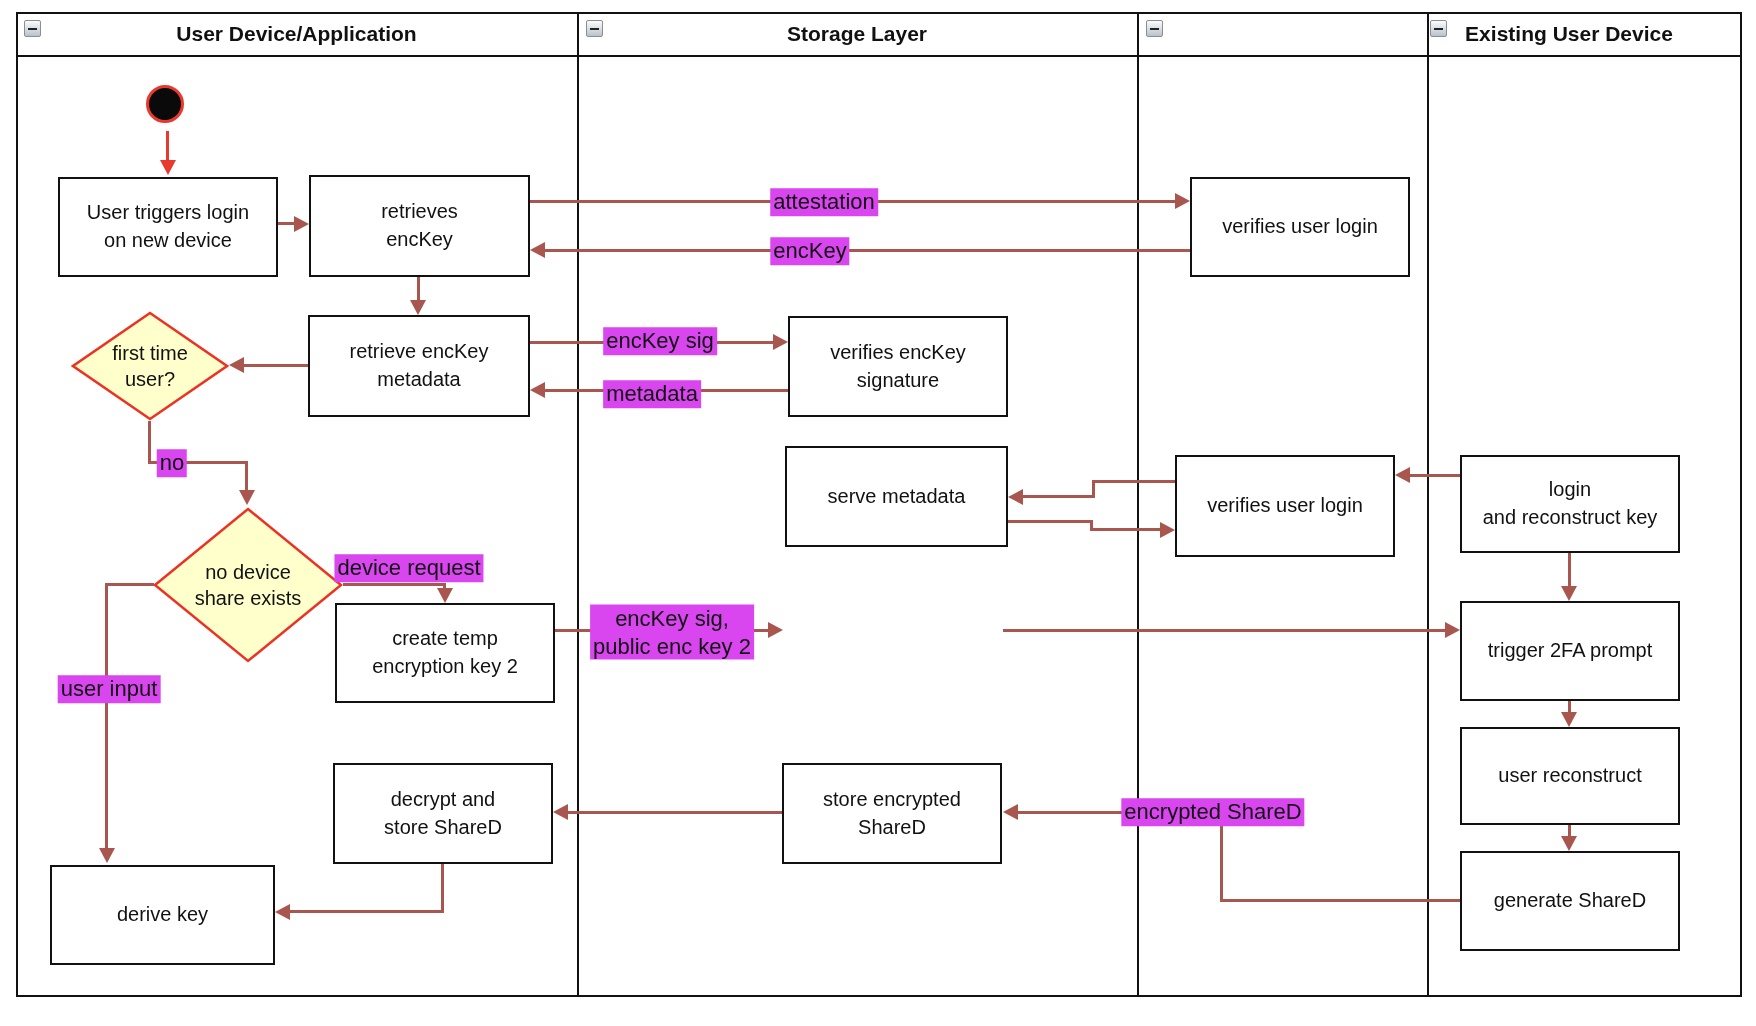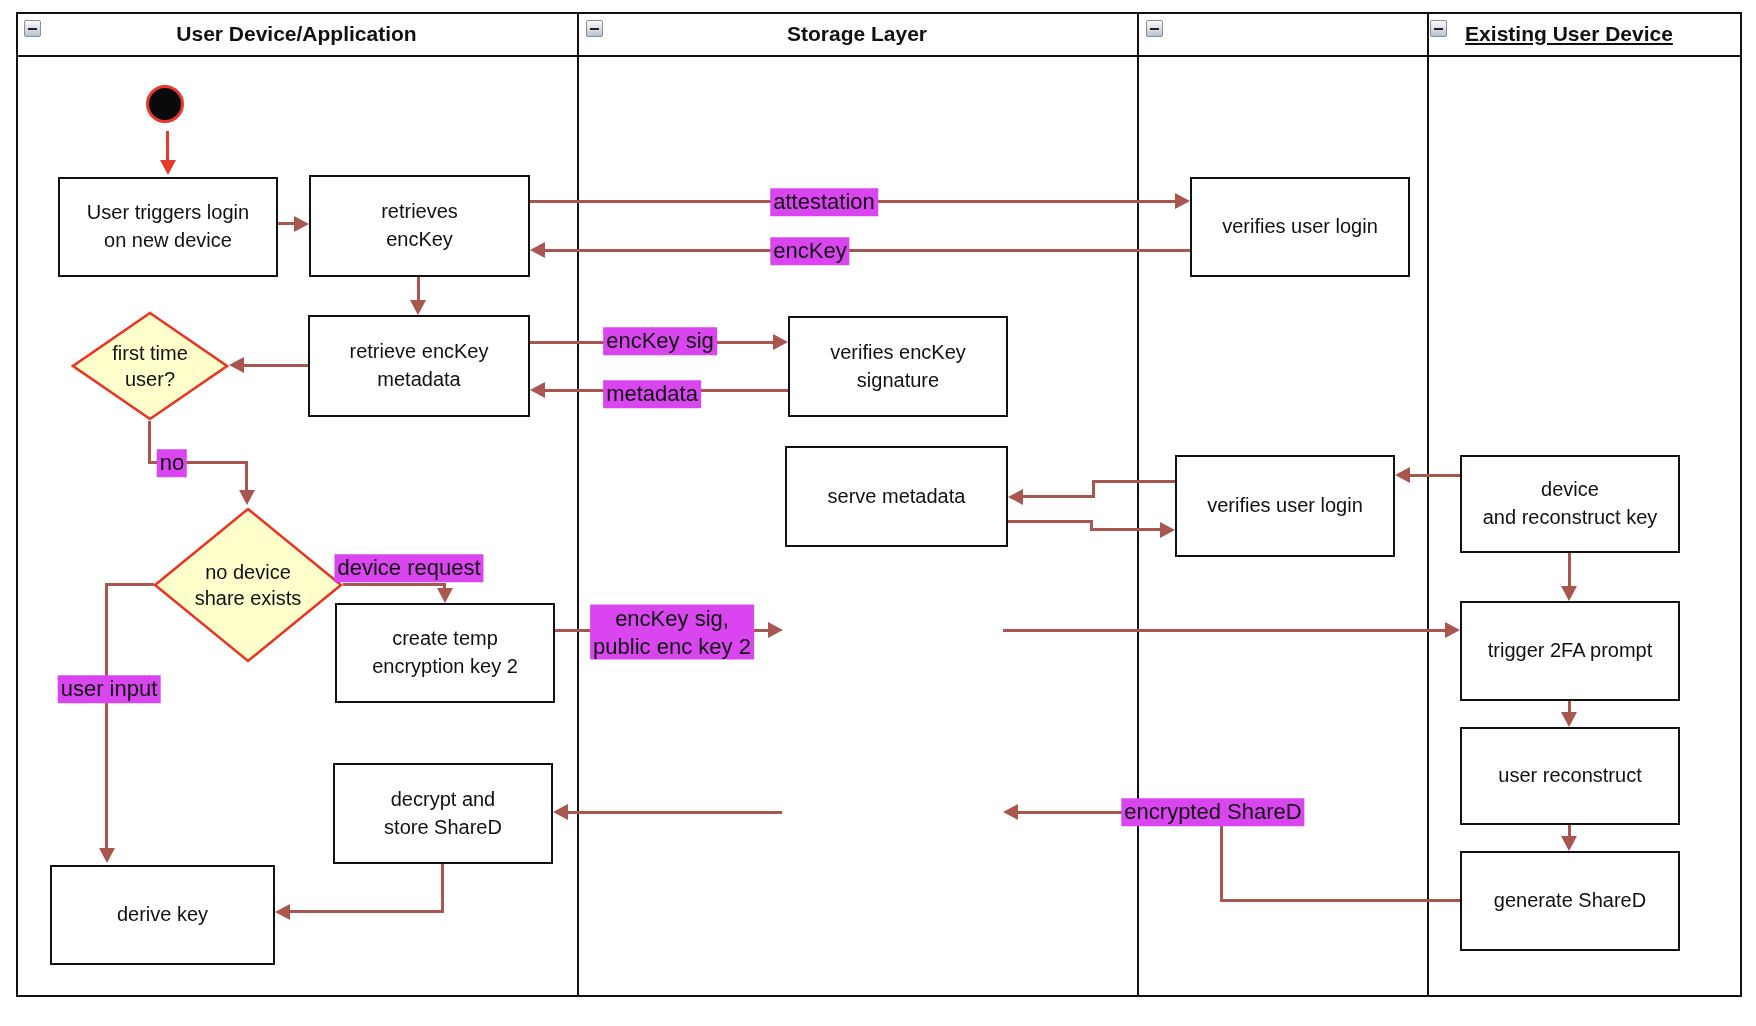--- a/index.html
+++ b/index.html
@@ -60,21 +60,21 @@
   <div class="collapse" style="left:586px;top:20px;">
       <div class="minus"></div>
     </div>
   <div class="lane-title" style="left:577px;width:560px;">Storage Layer</div>
   <div class="collapse" style="left:1146px;top:20px;">
       <div class="minus"></div>
     </div>
   <div class="collapse" style="left:1430px;top:20px;">
       <div class="minus"></div>
     </div>
-  <div class="lane-title" style="left:1427px;width:284px;text-decoration:underline;">Existing User Device</div>
+  <div class="lane-title" style="left:1427px;width:284px;">Existing User Device</div>
 
   <div class="start" style="left:146px;top:85px;"></div>
   <div class="v red" style="left:166px;top:131px;height:30px;"></div>
   <div class="ah ah-d red" style="left:160px;top:160px;"></div>
 
   <div class="box" style="left:58px;top:177px;width:220px;height:100px;">
     <div>User triggers login</div>
     <div>on new device</div>
   </div>
   <div class="box" style="left:309px;top:175px;width:221px;height:102px;text-align:center;">
@@ -116,30 +116,34 @@
     </div>
   </div>
 
   <div class="box" style="left:788px;top:316px;width:220px;height:101px;">
     <div>verifies encKey</div>
     <div>signature</div>
   </div>
   <div class="box" style="left:785px;top:446px;width:223px;height:101px;">
     <div>serve metadata</div>
   </div>
+  <div class="box" style="left:782px;top:763px;width:220px;height:101px;">
+    <div>store encrypted</div>
+    <div>ShareD</div>
+  </div>
 
   <div class="box" style="left:1190px;top:177px;width:220px;height:100px;">
     <div>verifies user login</div>
   </div>
   <div class="box" style="left:1175px;top:455px;width:220px;height:102px;">
     <div>verifies user login</div>
   </div>
 
   <div class="box" style="left:1460px;top:455px;width:220px;height:98px;">
-    <div>device</div>
+    <div>login</div>
     <div>and reconstruct key</div>
   </div>
   <div class="box" style="left:1460px;top:601px;width:220px;height:100px;">
     <div>trigger 2FA prompt</div>
   </div>
   <div class="box" style="left:1460px;top:727px;width:220px;height:98px;">
     <div>user reconstruct</div>
   </div>
   <div class="box" style="left:1460px;top:851px;width:220px;height:100px;">
     <div>generate ShareD</div>

